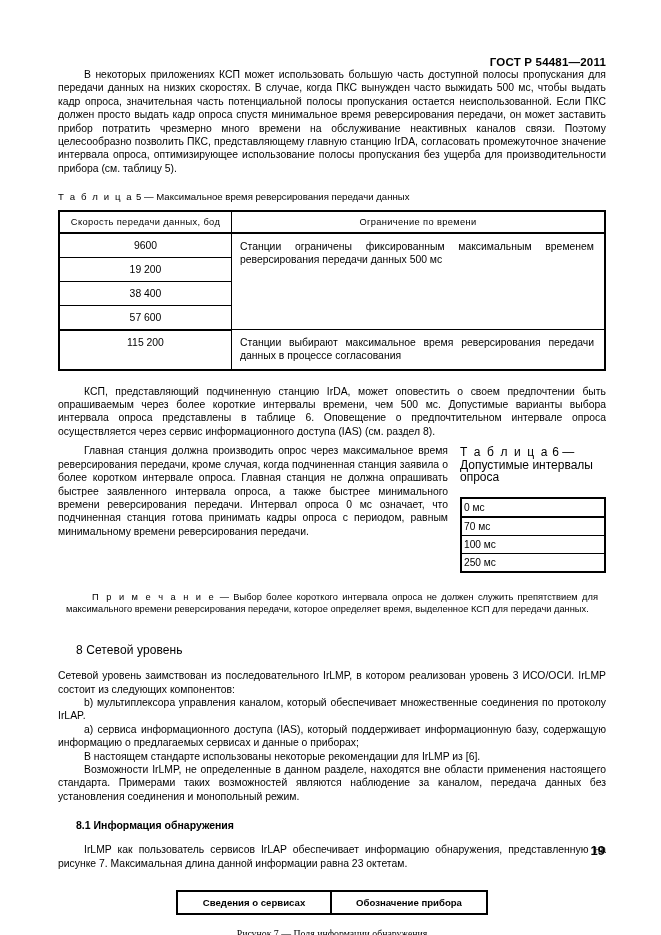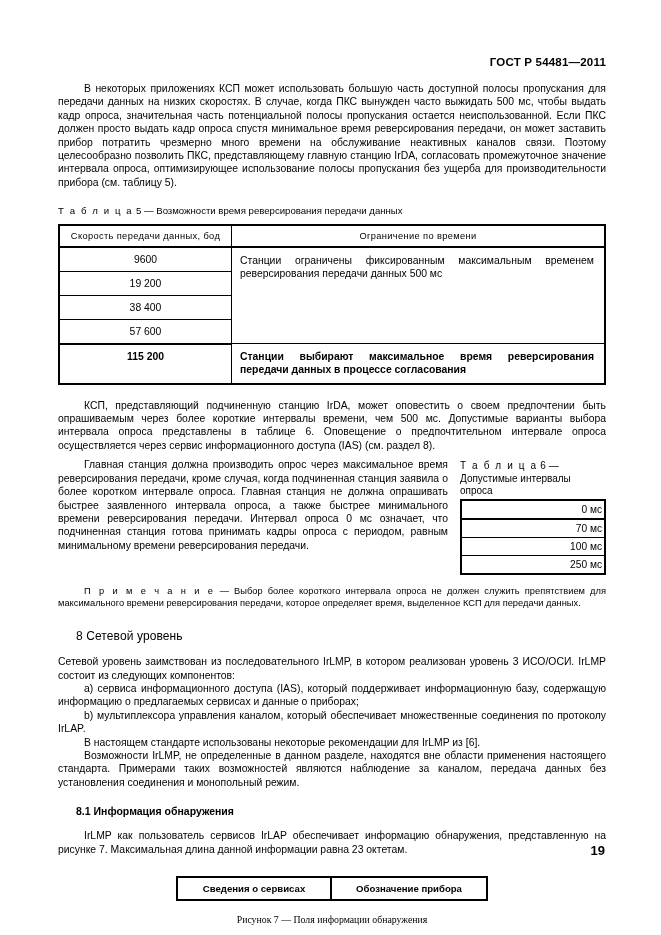--- a/index.html
+++ b/index.html
@@ -25,21 +25,20 @@
     top: 56px;
     width: 548px;
   }
 
   
   .doc-header {
     text-align: right;
     font-size: 11.5px;
     font-weight: bold;
     letter-spacing: 0.2px;
-    margin-bottom: 14px;
   }
 
   
   p.body {
     font-size: 10.4px;
     line-height: 13.4px;
     text-align: justify;
     margin: 0;
     text-indent: 26px;
     hyphens: none;
@@ -91,63 +90,63 @@
   }
   table.t5 td.limit {
     text-align: justify;
     padding: 6px 10px 6px 8px;
     font-size: 10.4px;
     line-height: 13.2px;
     vertical-align: top;
   }
   table.t5 .col-a { width: 163px; }
   table.t5 .thickline { border-bottom-width: 2px; }
-  table.t5 .lastrow td { border-bottom-width: 2px; font-weight: bold; }
+  table.t5 .lastrow td { border-bottom-width: 2px; }
   table.t5 .sideL { border-left-width: 2px; }
   table.t5 .sideR { border-right-width: 2px; }
 
   
   .float-right-tbl {
     float: right;
     width: 146px;
     margin-left: 12px;
     margin-top: 2px;
   }
   .t6-caption {
-    font-size: 10px;
+    font-size: 12px;
     line-height: 12.4px;
-    margin: 0 0 1px 0;
+    margin: 0 0 13px 0;
   }
   .t6-caption .sp { letter-spacing: 1.6px; }
   table.t6 {
     border-collapse: collapse;
     width: 146px;
     table-layout: fixed;
     font-size: 10.2px;
   }
   table.t6 td {
     border: 1px solid #000;
-    text-align: right;
+    text-align: left;
     padding: 3px 2px 3px 2px;
   }
   table.t6 tr:first-child td {
     border-top-width: 2px;
     border-bottom-width: 2px;
   }
   table.t6 tr:last-child td { border-bottom-width: 2px; }
   table.t6 td { border-left-width: 2px; border-right-width: 2px; }
 
   .clearfix::after { content: ""; display: block; clear: both; }
 
   
   p.note {
     font-size: 9.3px;
     line-height: 12.3px;
     text-align: justify;
-    margin: 0;
+    margin: 8px;
     text-indent: 26px;
   }
   p.note .sp { letter-spacing: 1.6px; }
 
   
   h2.sec {
     font-size: 12px;
     font-weight: normal;
     margin: 0;
     padding-left: 18px;
@@ -208,21 +207,21 @@
     </div>
 
     <p class="body">В некоторых приложениях КСП может использовать большую часть доступной полосы пропускания для передачи данных на низких скоростях. В случае, когда ПКС вынужден часто выжидать 500 мс, чтобы выдать кадр опроса, значительная часть потенциальной полосы пропускания остается неиспользованной. Если ПКС должен просто выдать кадр опроса спустя минимальное время реверсирования передачи, он может заставить прибор потратить чрезмерно много времени на обслуживание неактивных каналов связи. Поэтому целесообразно позволить ПКС, представляющему главную станцию IrDA, согласовать промежуточное значение интервала опроса, оптимизирующее использование полосы пропускания без ущерба для производительности прибора (см. таблицу 5).</p>
 
     <div class="gap-16"></div>
 
     <p class="tbl-caption">
       <span class="sp">Т а б л и ц а</span>
       <span>5</span>
       <span>—</span>
-      <span>Возможности время реверсирования передачи данных</span>
+      <span>Максимальное время реверсирования передачи данных</span>
     </p>
 
     <div class="gap-6"></div>
 
     <table class="t5">
       <tbody>
           <tr>
         <th class="col-a outer-top sideL">Скорость передачи данных, бод</th>
         <th class="outer-top sideR">Ограничение по времени</th>
       </tr>
@@ -288,22 +287,22 @@
       <span>Выбор более короткого интервала опроса не должен служить препятствием для максимального времени реверсирования передачи, которое определяет время, выделенное КСП для передачи данных.</span>
     </p>
 
     <div class="gap-20"></div>
 
     <h2 class="sec">8 Сетевой уровень</h2>
 
     <div class="gap-12"></div>
 
     <p class="body noindent">Сетевой уровень заимствован из последовательного IrLMP, в котором реализован уровень 3 ИСО/ОСИ. IrLMP состоит из следующих компонентов:</p>
+    <p class="body">b) мультиплексора управления каналом, который обеспечивает множественные соединения по протоколу IrLAP.</p>
     <p class="body">a) сервиса информационного доступа (IAS), который поддерживает информационную базу, содержащую информацию о предлагаемых сервисах и данные о приборах;</p>
-    <p class="body">b) мультиплексора управления каналом, который обеспечивает множественные соединения по протоколу IrLAP.</p>
     <p class="body">В настоящем стандарте использованы некоторые рекомендации для IrLMP из [6].</p>
     <p class="body">Возможности IrLMP, не определенные в данном разделе, находятся вне области применения настоящего стандарта. Примерами таких возможностей являются наблюдение за каналом, передача данных без установления соединения и монопольный режим.</p>
 
     <div class="gap-16"></div>
 
     <h3 class="subsec">8.1 Информация обнаружения</h3>
 
     <div class="gap-12"></div>
 
     <p class="body">IrLMP как пользователь сервисов IrLAP обеспечивает информацию обнаружения, представленную на рисунке 7. Максимальная длина данной информации равна 23 октетам.</p>

